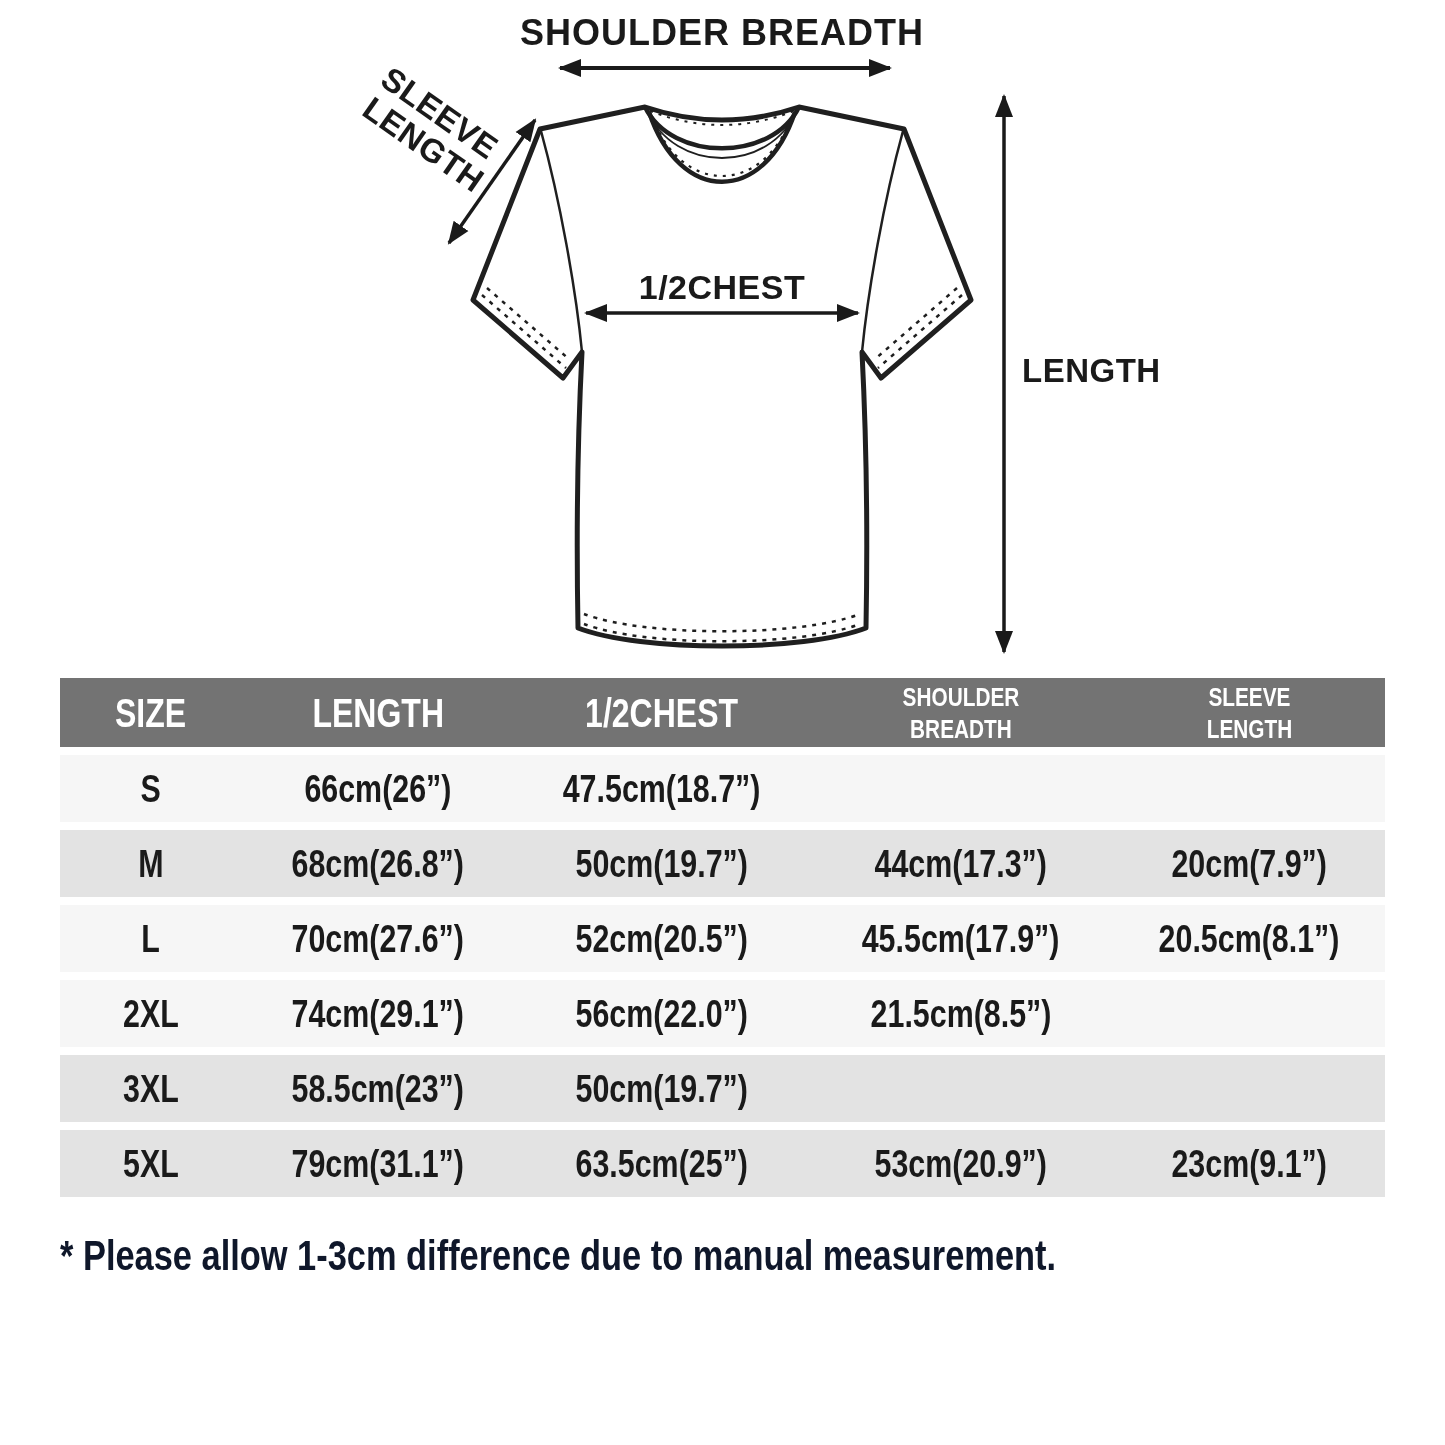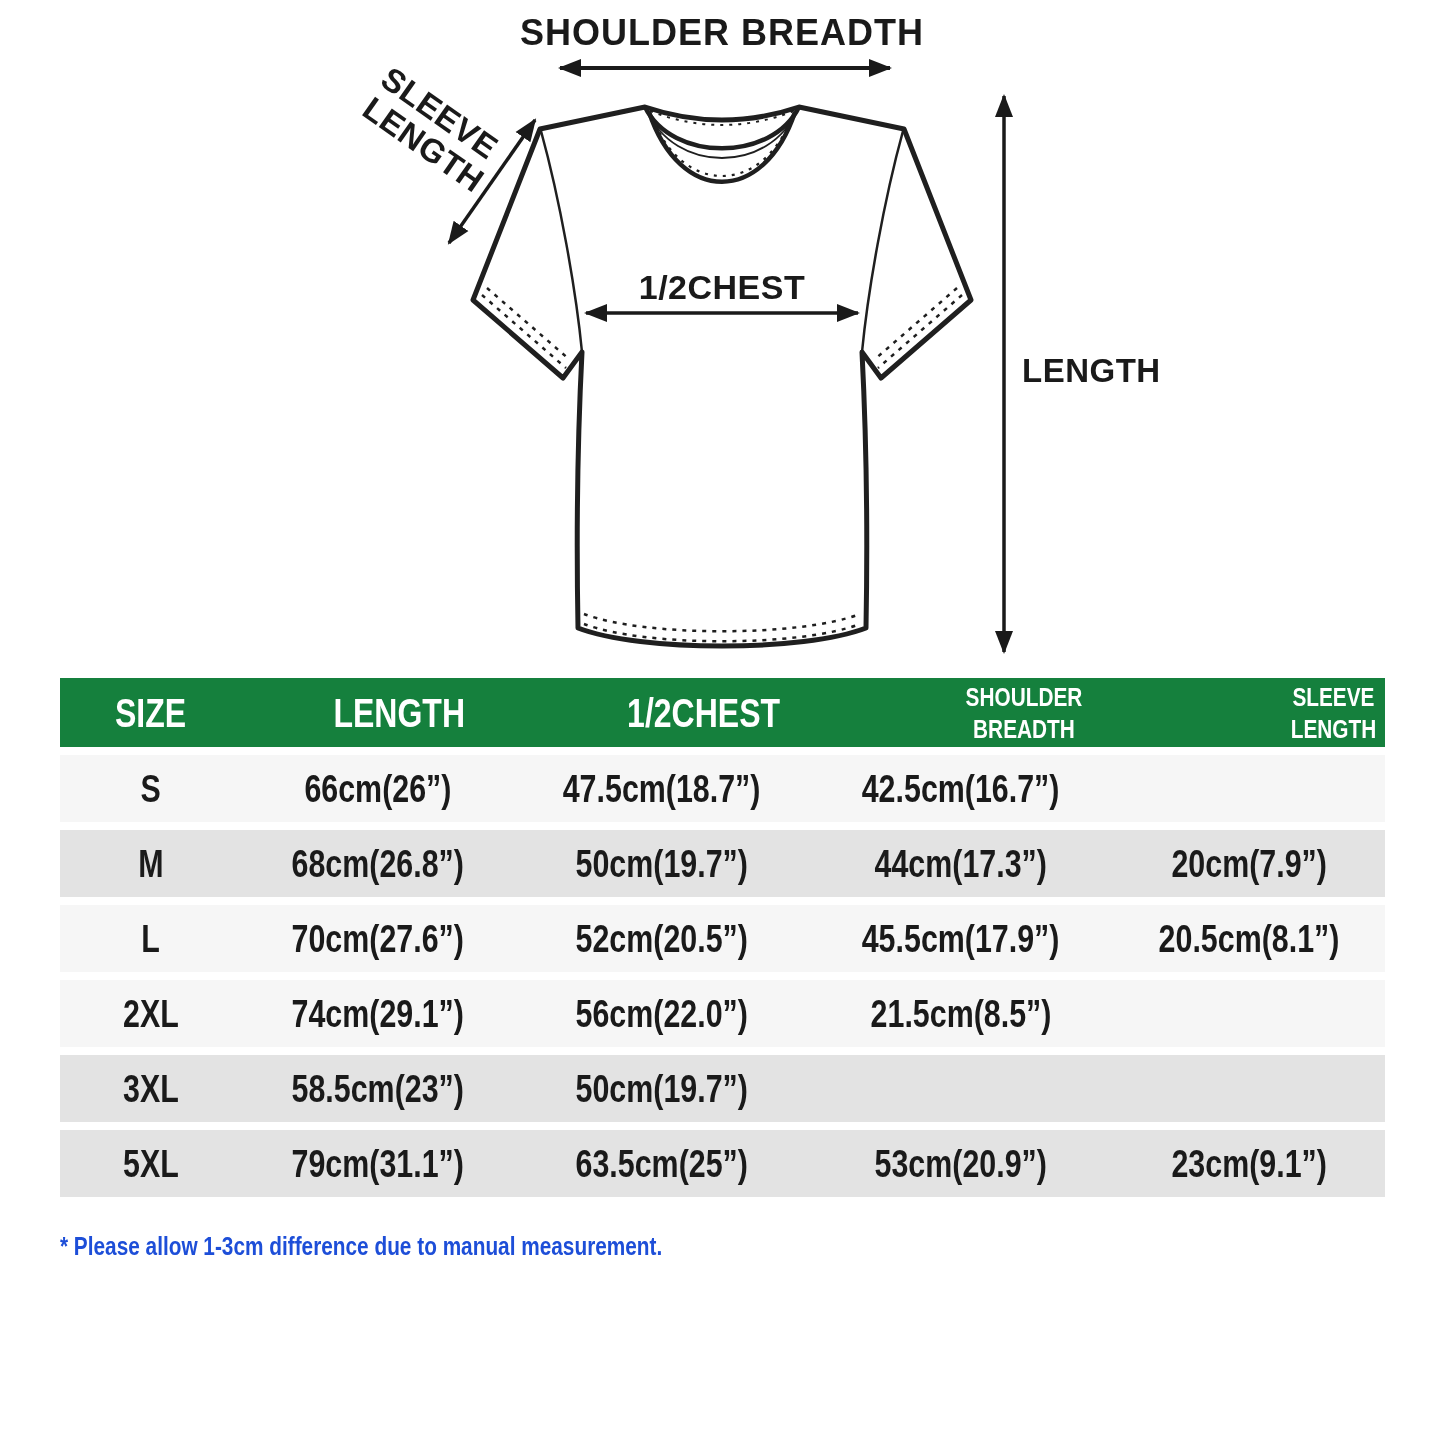--- a/index.html
+++ b/index.html
@@ -29,47 +29,46 @@
     margin-left: 60px;
     font-weight: bold;
     color: #1a1a1a;
   }
   .t-grid {
     display: grid;
     grid-template-columns: 13.7% 20.6% 22.2% 23% 20.5%;
     align-items: center;
   }
   .thead {
-    background: #15803d;
+    background: #737373;
     color: #ffffff;
     height: 69px;
     margin-top: 2px;
-    gap: 21px;
   }
   .trow { height: 67px; margin-top: 8px; }
   .row-light { background: #f6f6f6; }
   .row-dark  { background: #e3e3e3; }
   .th, .td { text-align: center; line-height: 1.0; }
   .th-single .cond { font-size: 40px; }
   .th-multi  .cond { font-size: 26px; line-height: 32px; }
   .td .cond { font-size: 38px; }
 
   .cond {
     display: inline-block;
     transform: scaleX(0.8);
     transform-origin: center center;
     white-space: pre-line;
   }
 
   
   .footnote {
     margin: 34px 0 0 60px;
     font-weight: bold;
-    font-size: 26px;
-    color: #1d4ed8;
+    font-size: 43px;
+    color: #0f172a;
   }
   .footnote .cond { transform-origin: left center; }
 </style>
 </head>
 <body>
 
 <div class="page">
 
   <svg class="diagram-wrap" viewBox="0 0 1445 676">
     <defs>
@@ -132,21 +131,20 @@
         <div class="th th-multi"><span class="cond">SHOULDER
 BREADTH</span></div>
         <div class="th th-multi"><span class="cond">SLEEVE
 LENGTH</span></div>
       </div>
     <div id="table-body">
         <div class="t-grid trow row-light">
           <div class="td"><span class="cond">S</span></div>
           <div class="td"><span class="cond">66cm(26”)</span></div>
           <div class="td"><span class="cond">47.5cm(18.7”)</span></div>
-          <div class="td"><span class="cond">42.5cm(16.7”)</span></div>
         </div>
         <div class="t-grid trow row-dark">
           <div class="td"><span class="cond">M</span></div>
           <div class="td"><span class="cond">68cm(26.8”)</span></div>
           <div class="td"><span class="cond">50cm(19.7”)</span></div>
           <div class="td"><span class="cond">44cm(17.3”)</span></div>
           <div class="td"><span class="cond">20cm(7.9”)</span></div>
         </div>
         <div class="t-grid trow row-light">
           <div class="td"><span class="cond">L</span></div>

